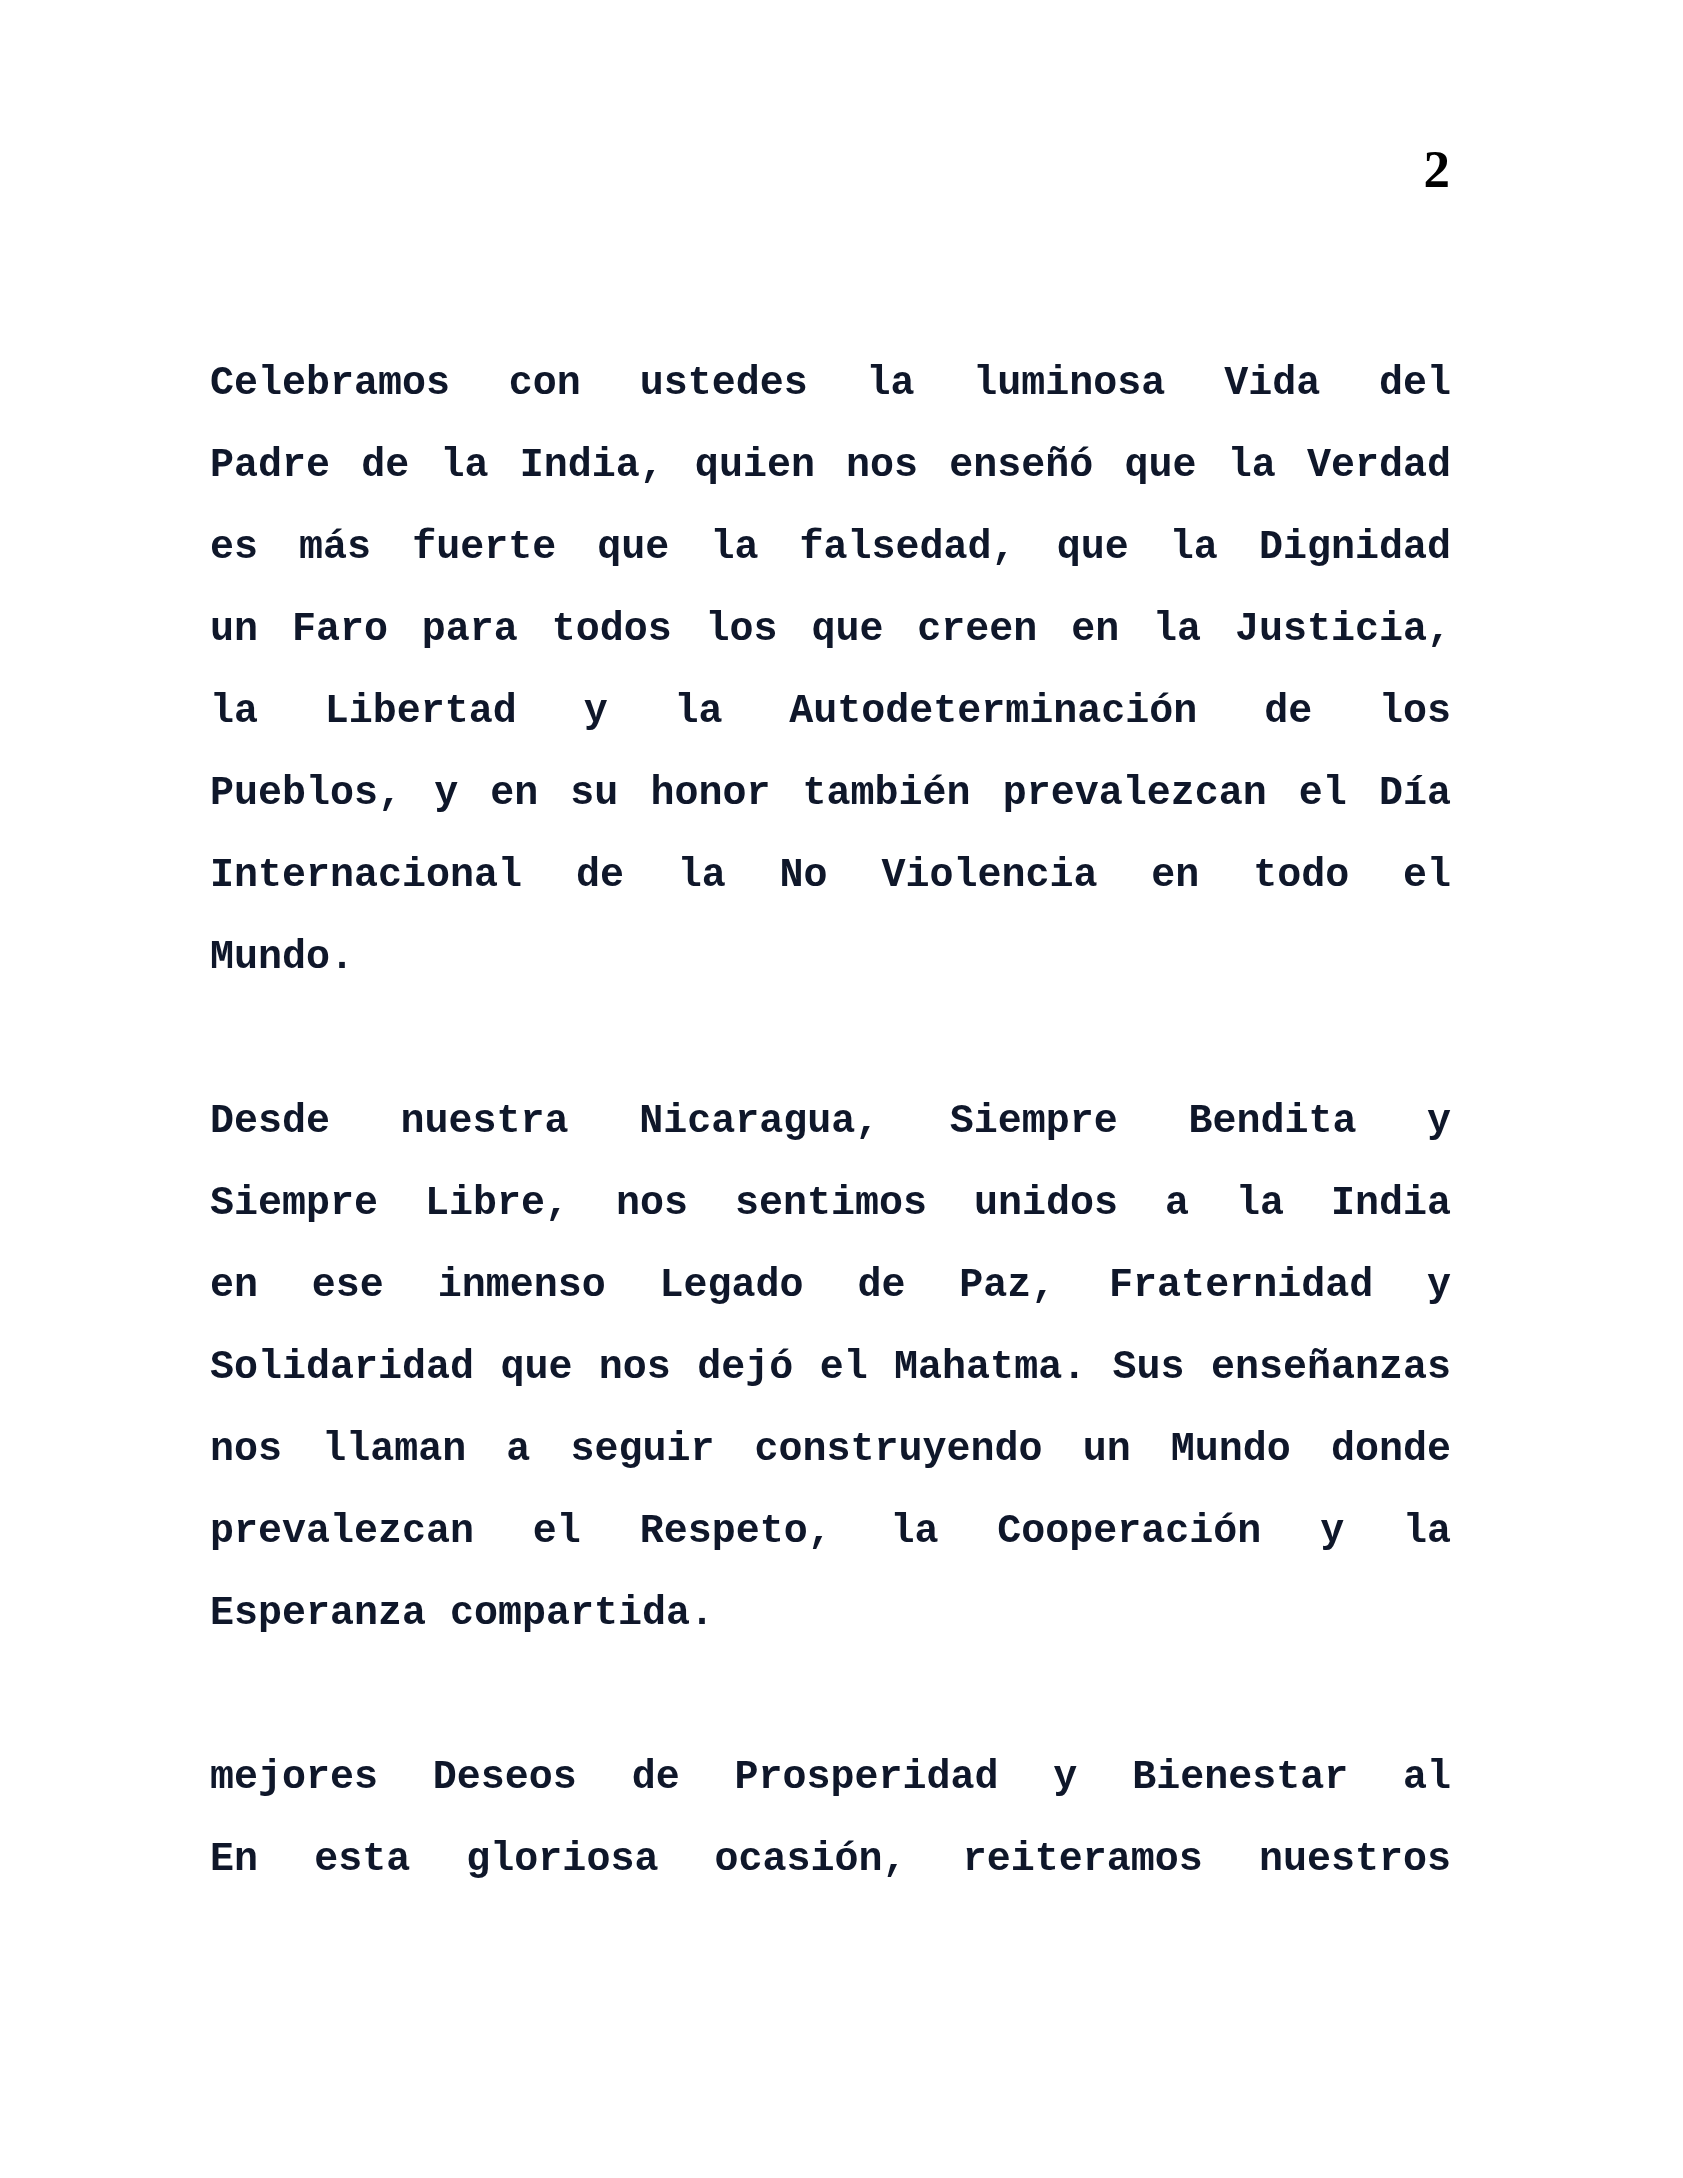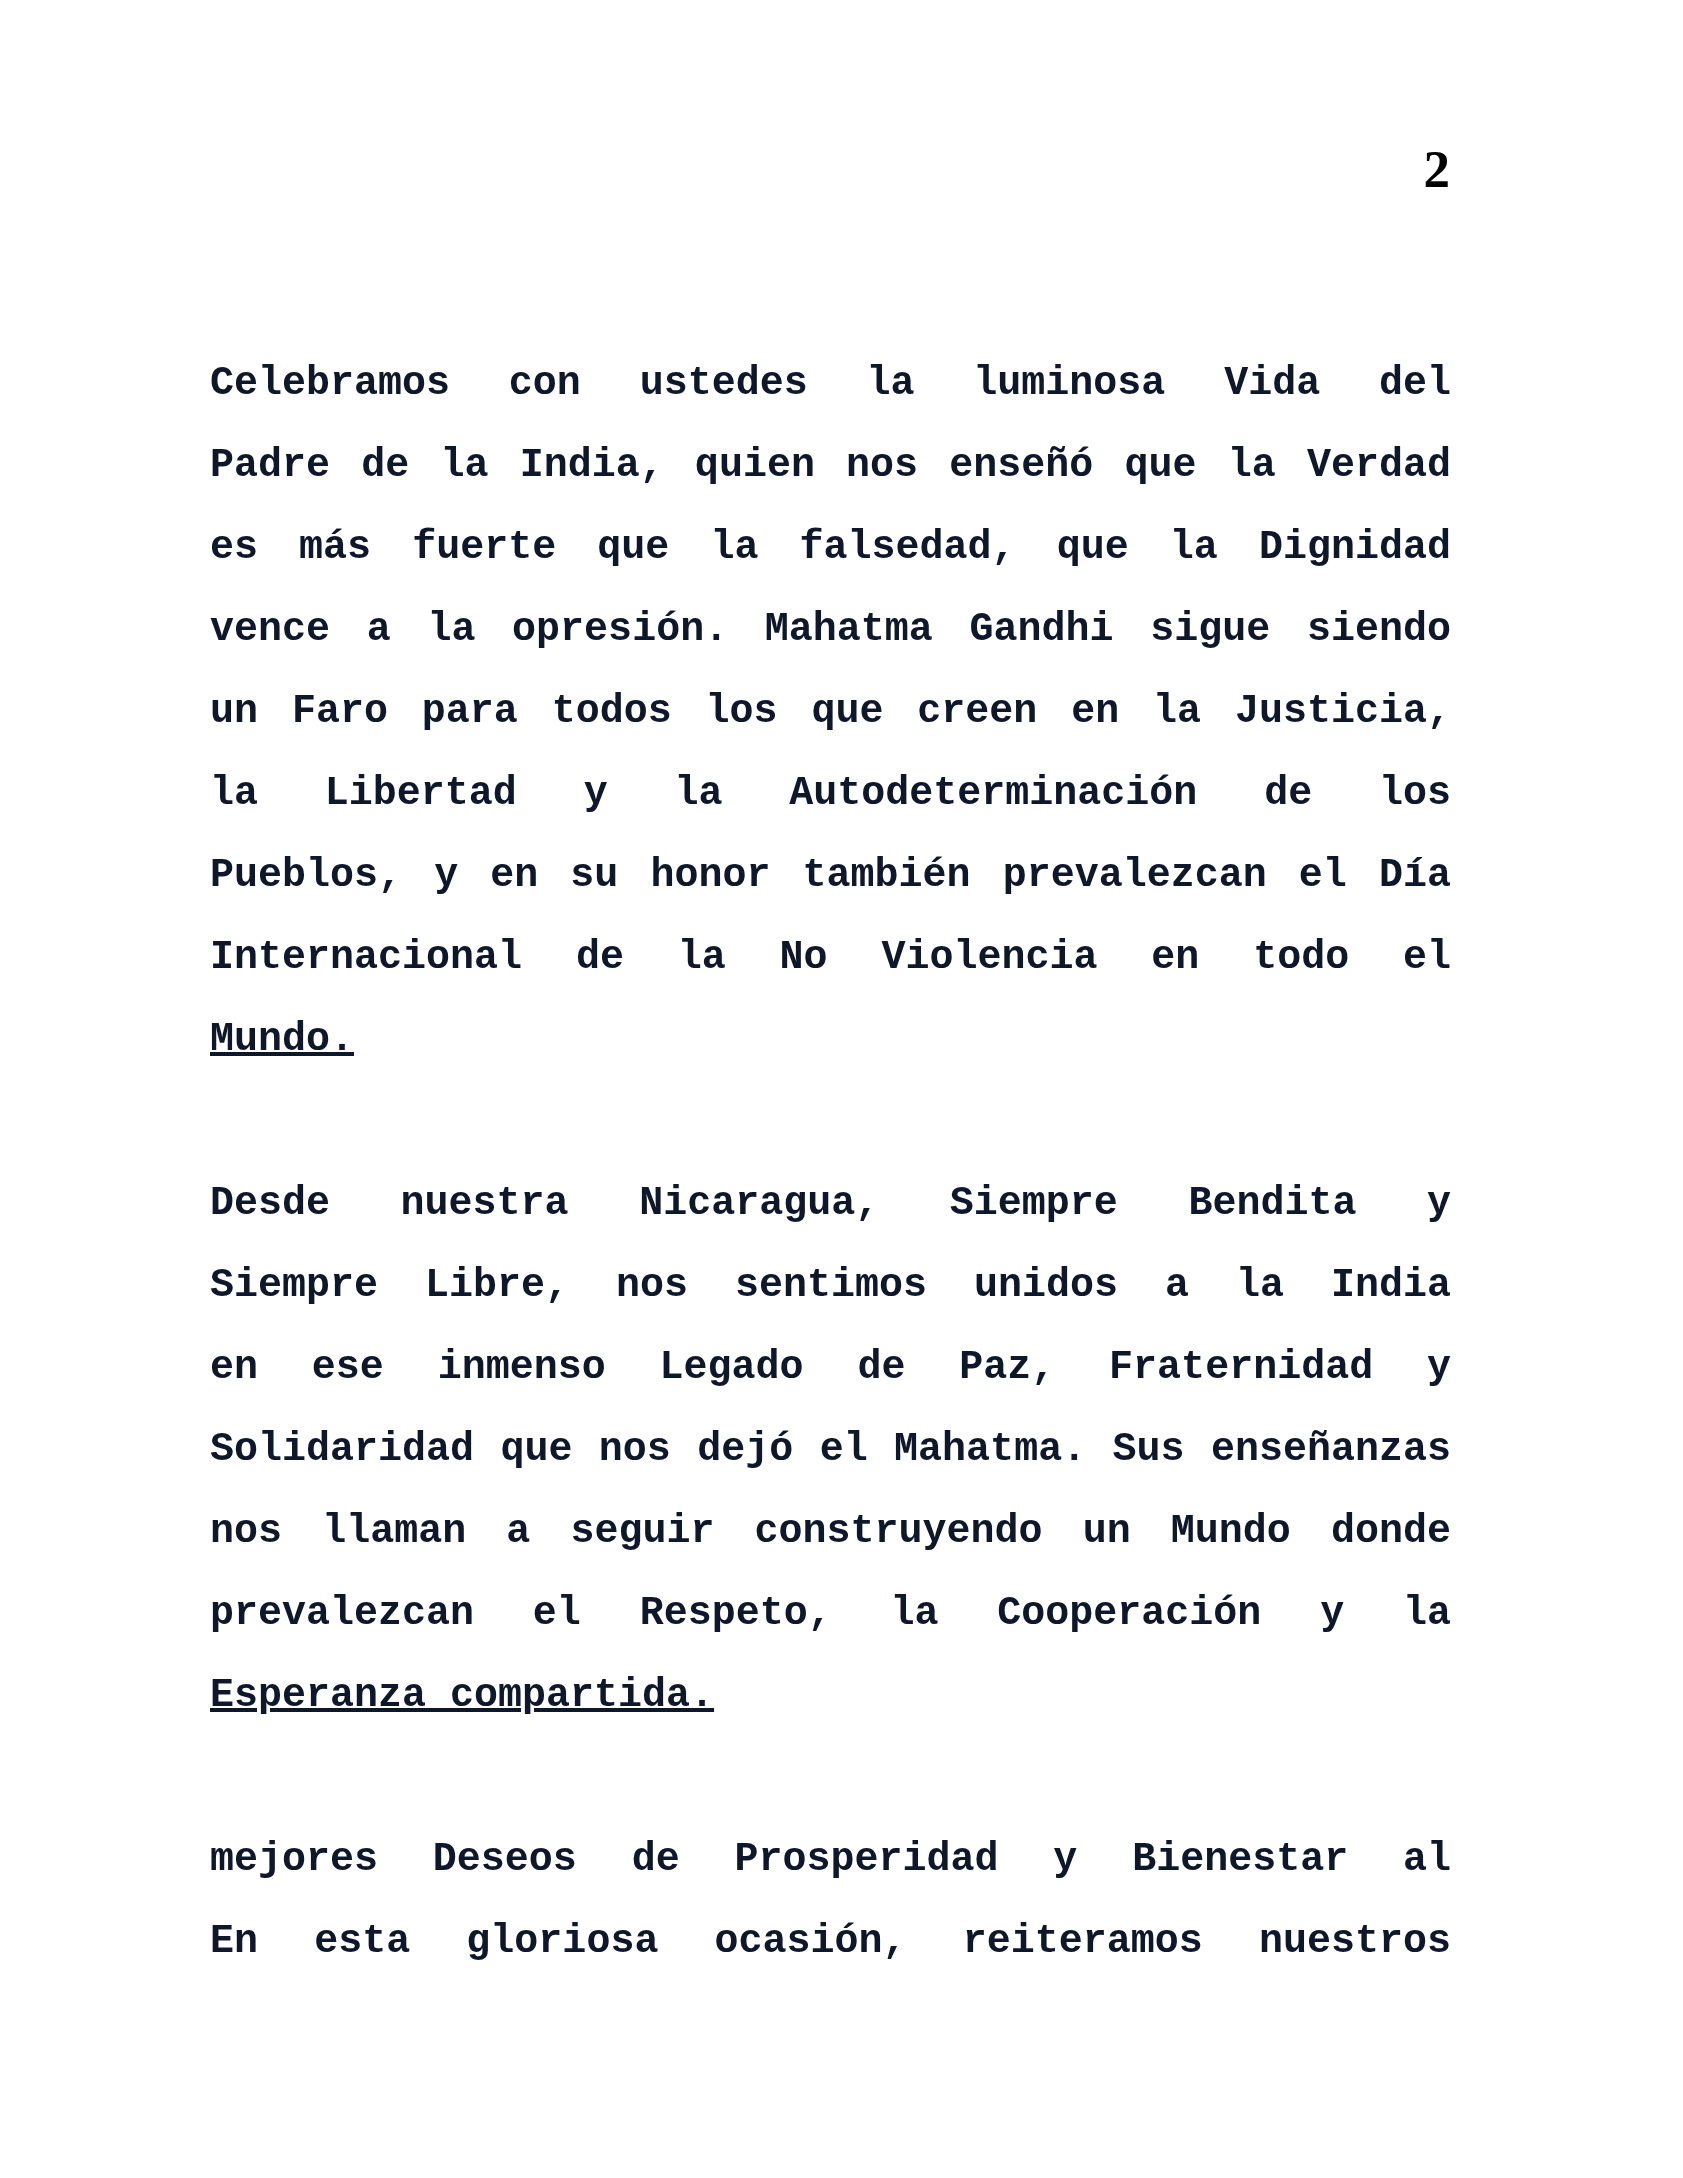--- a/index.html
+++ b/index.html
@@ -40,37 +40,35 @@
   .para + .para { margin-top: 82px; }
   .line {
     display: block;
     text-align: justify;
     text-align-last: justify;
     text-justify: inter-word;
     white-space: normal;
   }
   .line.lastline {
     text-align-last: left;
-    text-decoration: underline;
   }
 </style>
 </head>
 <body>
 
 <div class="page">
 
   <div class="page-number">2</div>
 
   <div class="doc-body">
 
     <p class="para">
       <span class="line">Celebramos con ustedes la luminosa Vida del</span>
       <span class="line">Padre de la India, quien nos enseñó que la Verdad</span>
       <span class="line">es más fuerte que la falsedad, que la Dignidad</span>
-      <span class="line">vence a la opresión. Mahatma Gandhi sigue siendo</span>
       <span class="line">un Faro para todos los que creen en la Justicia,</span>
       <span class="line">la Libertad y la Autodeterminación de los</span>
       <span class="line">Pueblos, y en su honor también prevalezcan el Día</span>
       <span class="line">Internacional de la No Violencia en todo el</span>
       <span class="line lastline">Mundo.</span>
     </p>
 
     <p class="para">
       <span class="line">Desde nuestra Nicaragua, Siempre Bendita y</span>
       <span class="line">Siempre Libre, nos sentimos unidos a la India</span>

